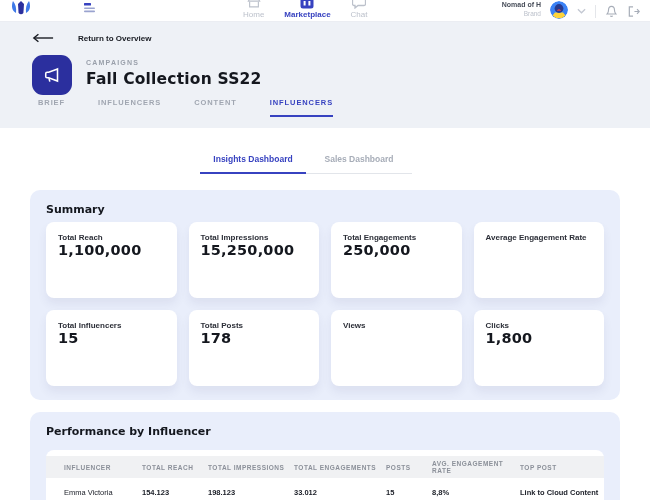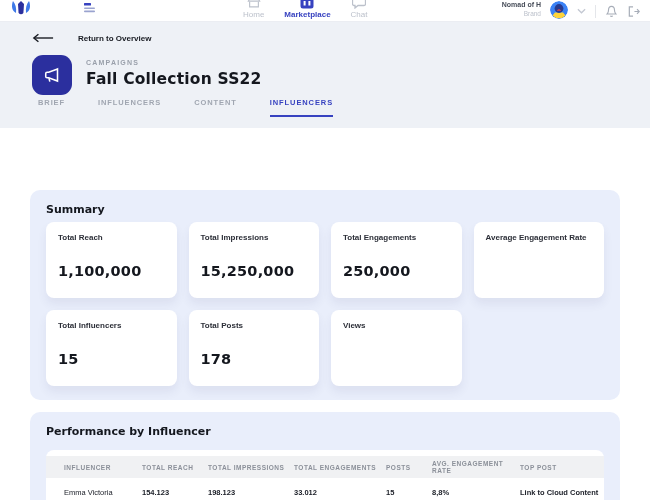--- a/index.html
+++ b/index.html
@@ -49,21 +49,21 @@
   .panel { position:absolute; left:30px; width:590px; background:#e9eefb; border-radius:10px; }
   .panel.summary { top:190px; height:210px; }
   .panel-title { position:absolute; left:16px; top:13px; font-family:"DejaVu Sans", sans-serif;
                  font-size:11px; font-weight:700; color:#14171e; }
   .cards { position:absolute; left:16px; top:32px; width:558px;
            display:grid; grid-template-columns:repeat(4,1fr); gap:12px; }
   .card { background:#fff; border-radius:8px; height:76px; padding:11px 12px;
           box-shadow:0 6px 10px rgba(60,70,110,.08); }
   .card .clabel { font-size:8px; font-weight:700; color:#2c2f38; }
   .card .cvalue { font-family:"DejaVu Sans", sans-serif; font-size:14.5px; font-weight:700;
-                  color:#14171e; margin-top:21px; letter-spacing:.2px; }
+                  color:#14171e; margin-top:0; letter-spacing:.2px; }
 
   
   .panel.perf { top:412px; height:120px; }
   .table-wrap { position:absolute; left:16px; top:38px; width:558px; background:#fff;
                 border-radius:8px 8px 0 0; padding-top:6px; }
   .trow { display:grid; grid-template-columns:78px 66px 86px 92px 46px 88px auto;
           align-items:center; padding-left:18px; }
   .thead { background:#f0f1f3; height:22px; }
   .thead .th { font-size:6.5px; font-weight:700; letter-spacing:.5px; color:#8b9099;
                text-transform:uppercase; }
@@ -180,20 +180,24 @@
   <div class="camp-eyebrow">CAMPAIGNS</div>
   <div class="camp-title">Fall Collection SS22</div>
 
   <div class="tabs">
     <div class="tab">BRIEF</div>
     <div class="tab">INFLUENCERS</div>
     <div class="tab">CONTENT</div>
     <div class="tab active">INFLUENCERS</div>
   </div>
 
+  <div class="subtabs">
+    <div class="subtab active">Insights Dashboard</div>
+    <div class="subtab">Sales Dashboard</div>
+  </div>
 
   <div class="panel summary">
     <div class="panel-title">Summary</div>
     <div class="cards">
       <div class="card">
         <div class="clabel">Total Reach</div>
         <div class="cvalue">1,100,000</div>
       </div>
       <div class="card">
         <div class="clabel">Total Impressions</div>
@@ -209,20 +213,24 @@
       <div class="card">
         <div class="clabel">Total Influencers</div>
         <div class="cvalue">15</div>
       </div>
       <div class="card">
         <div class="clabel">Total Posts</div>
         <div class="cvalue">178</div>
       </div>
       <div class="card">
         <div class="clabel">Views</div>
+      </div>
+      <div class="card">
+        <div class="clabel">Clicks</div>
+        <div class="cvalue">1,800</div>
       </div>
     </div>
   </div>
 
   <div class="panel perf">
     <div class="panel-title">Performance by Influencer</div>
     <div class="table-wrap">
       <div class="trow thead">
         <div class="th">Influencer</div>
         <div class="th">Total Reach</div>

